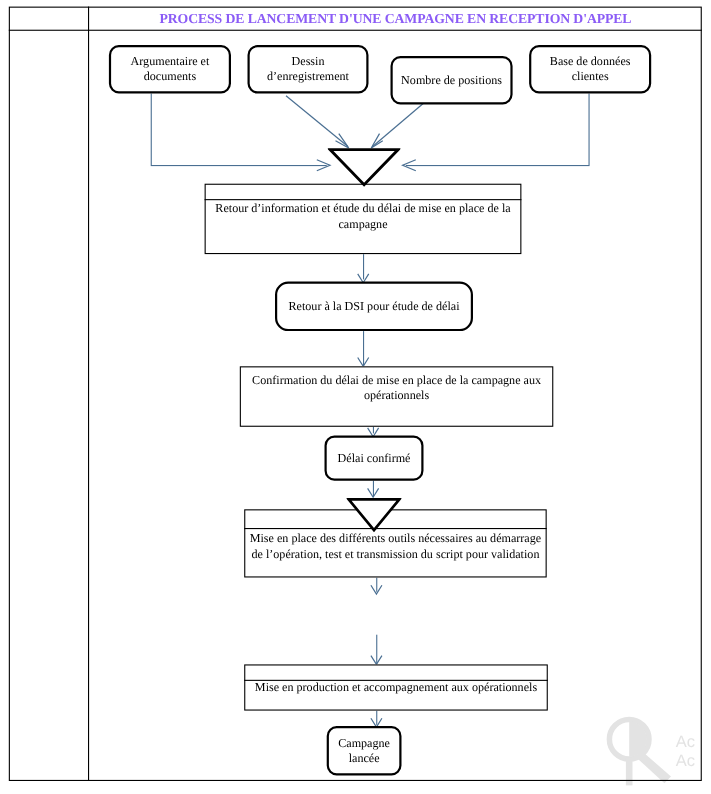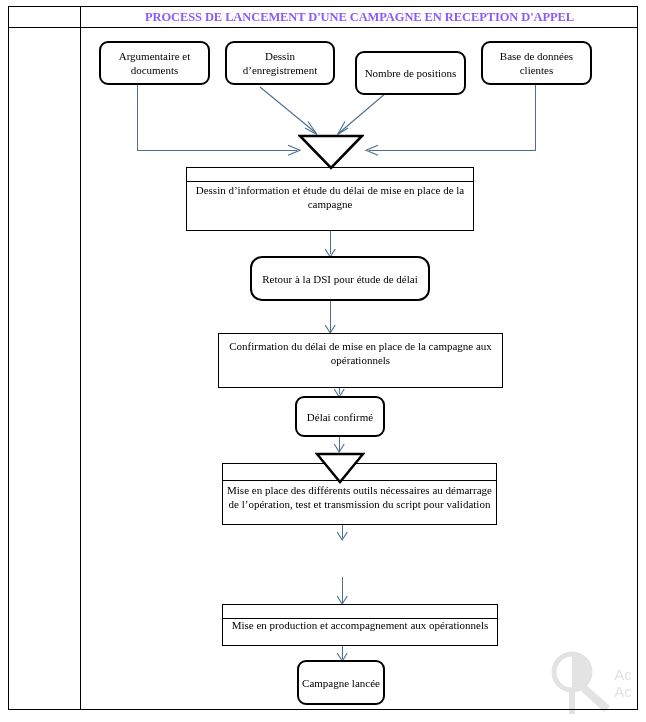--- a/index.html
+++ b/index.html
@@ -216,21 +216,21 @@
     <path d="M62 2 L8 48" fill="none" stroke="#4a6f92" stroke-width="1.1"></path>
     <path d="M17 43 L6.5 49.5 L14 36.5" fill="none" stroke="#4a6f92" stroke-width="1.1"></path>
   </svg>
 
   <svg class="tri" style="left:298px; top:134px;" width="66" height="36" viewBox="0 0 66 36">
     <path d="M2 2 L64 2 L33 34 Z" fill="#ffffff" stroke="#000000" stroke-width="2.6" stroke-linejoin="miter"></path>
   </svg>
 
   <div class="node node-rect" style="left:186px; top:167px; width:288px; height:64px;">
     <div class="band"></div>
-    <div class="rect-text">Dessin d’information et étude du délai de mise en place de la campagne</div>
+    <div class="rect-text">Retour d’information et étude du délai de mise en place de la campagne</div>
   </div>
 
   <div class="vline" style="left:330px; top:231px; height:23px;"></div>
   <svg class="arrow-svg" style="left:324px; top:249px;" width="13" height="11" viewBox="0 0 13 11">
     <path d="M1.2 0 L6.2 8 L11.2 0" fill="none" stroke="#4a6f92" stroke-width="1.1"></path>
   </svg>
 
   <div class="node node-round" style="left:250px; top:256px; width:180px; height:45px;border-radius:12px;">
     <span>Retour à la DSI pour étude de délai</span>
   </div>
@@ -281,17 +281,17 @@
   <div class="node node-rect" style="left:222px; top:604px; width:276px; height:42px;">
     <div class="band" style="top:13px;"></div>
     <div class="rect-text" style="top:13px;">Mise en production et accompagnement aux opérationnels</div>
   </div>
 
   <div class="vline" style="left:342px; top:646px; height:13px;"></div>
   <svg class="arrow-svg" style="left:336px; top:653px;" width="13" height="11" viewBox="0 0 13 11">
     <path d="M1.2 0 L6.2 8 L11.2 0" fill="none" stroke="#4a6f92" stroke-width="1.1"></path>
   </svg>
 
-  <div class="node node-round" style="left:297px; top:660px; width:88px; height:45px;">
+  <div class="node node-round" style="left:297px; top:660px; width:68px; height:45px;">
     <span>Campagne lancée</span>
   </div>
 
 </div>
 
 </body></html>

